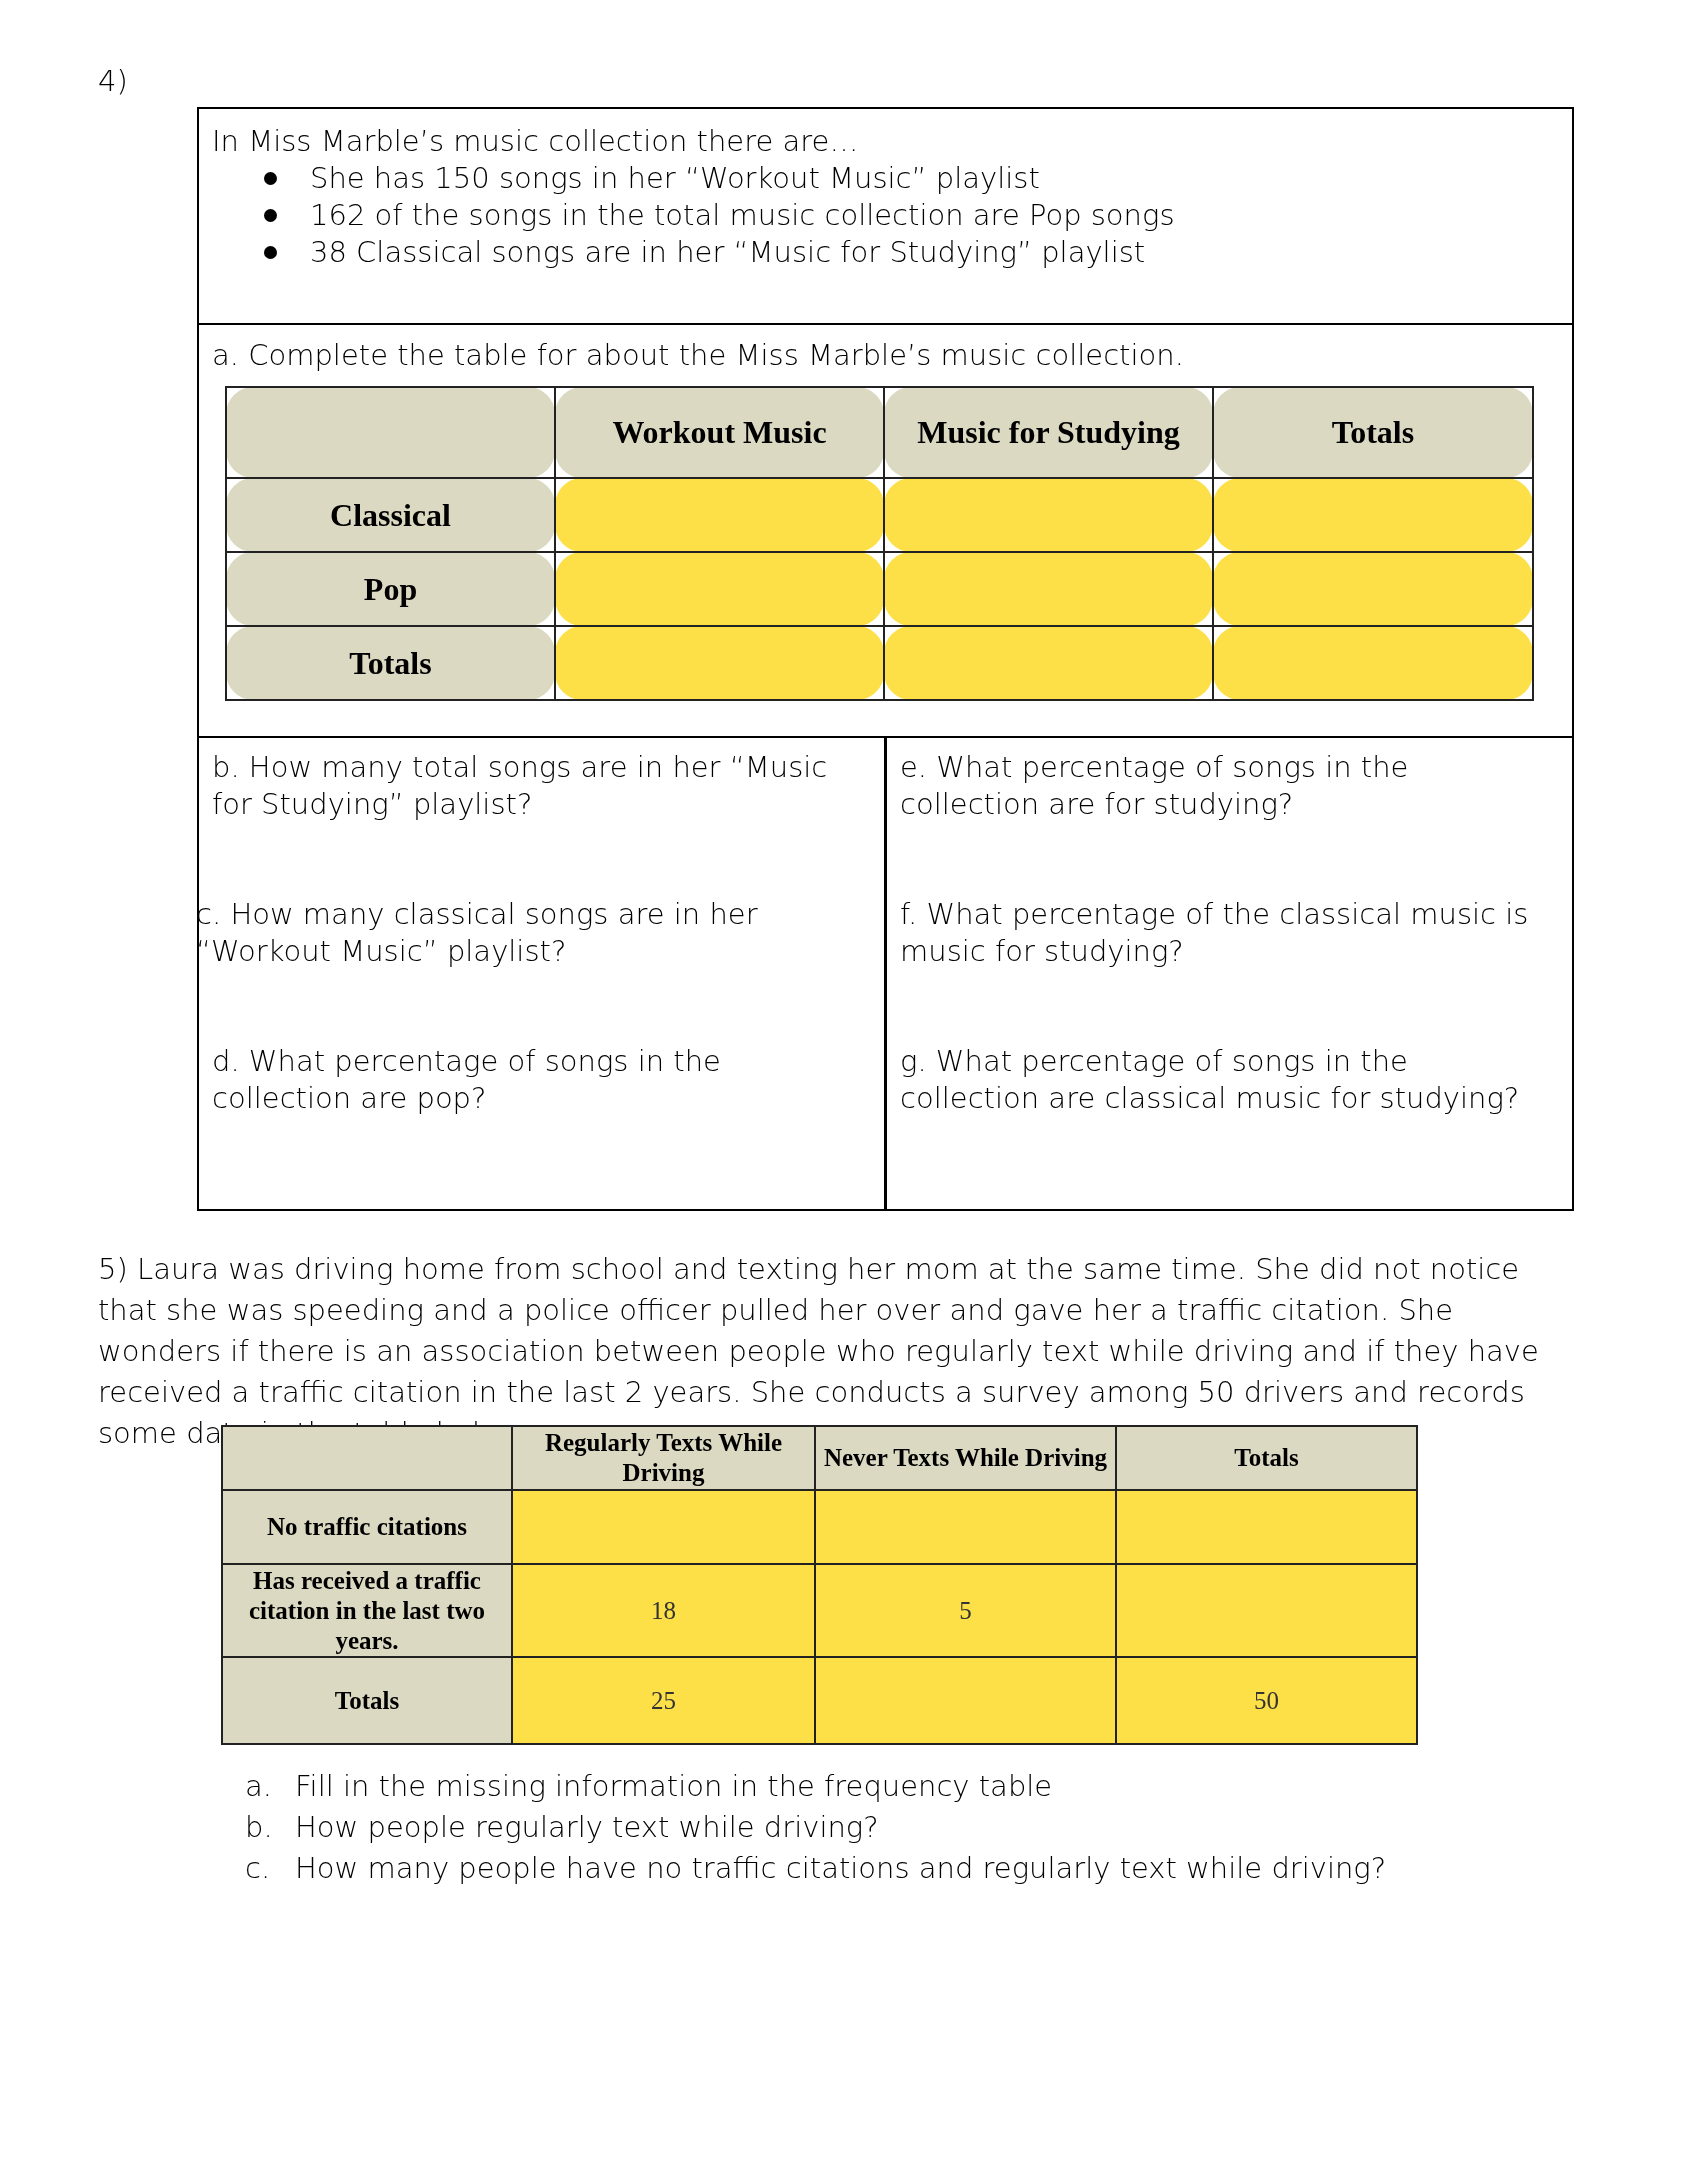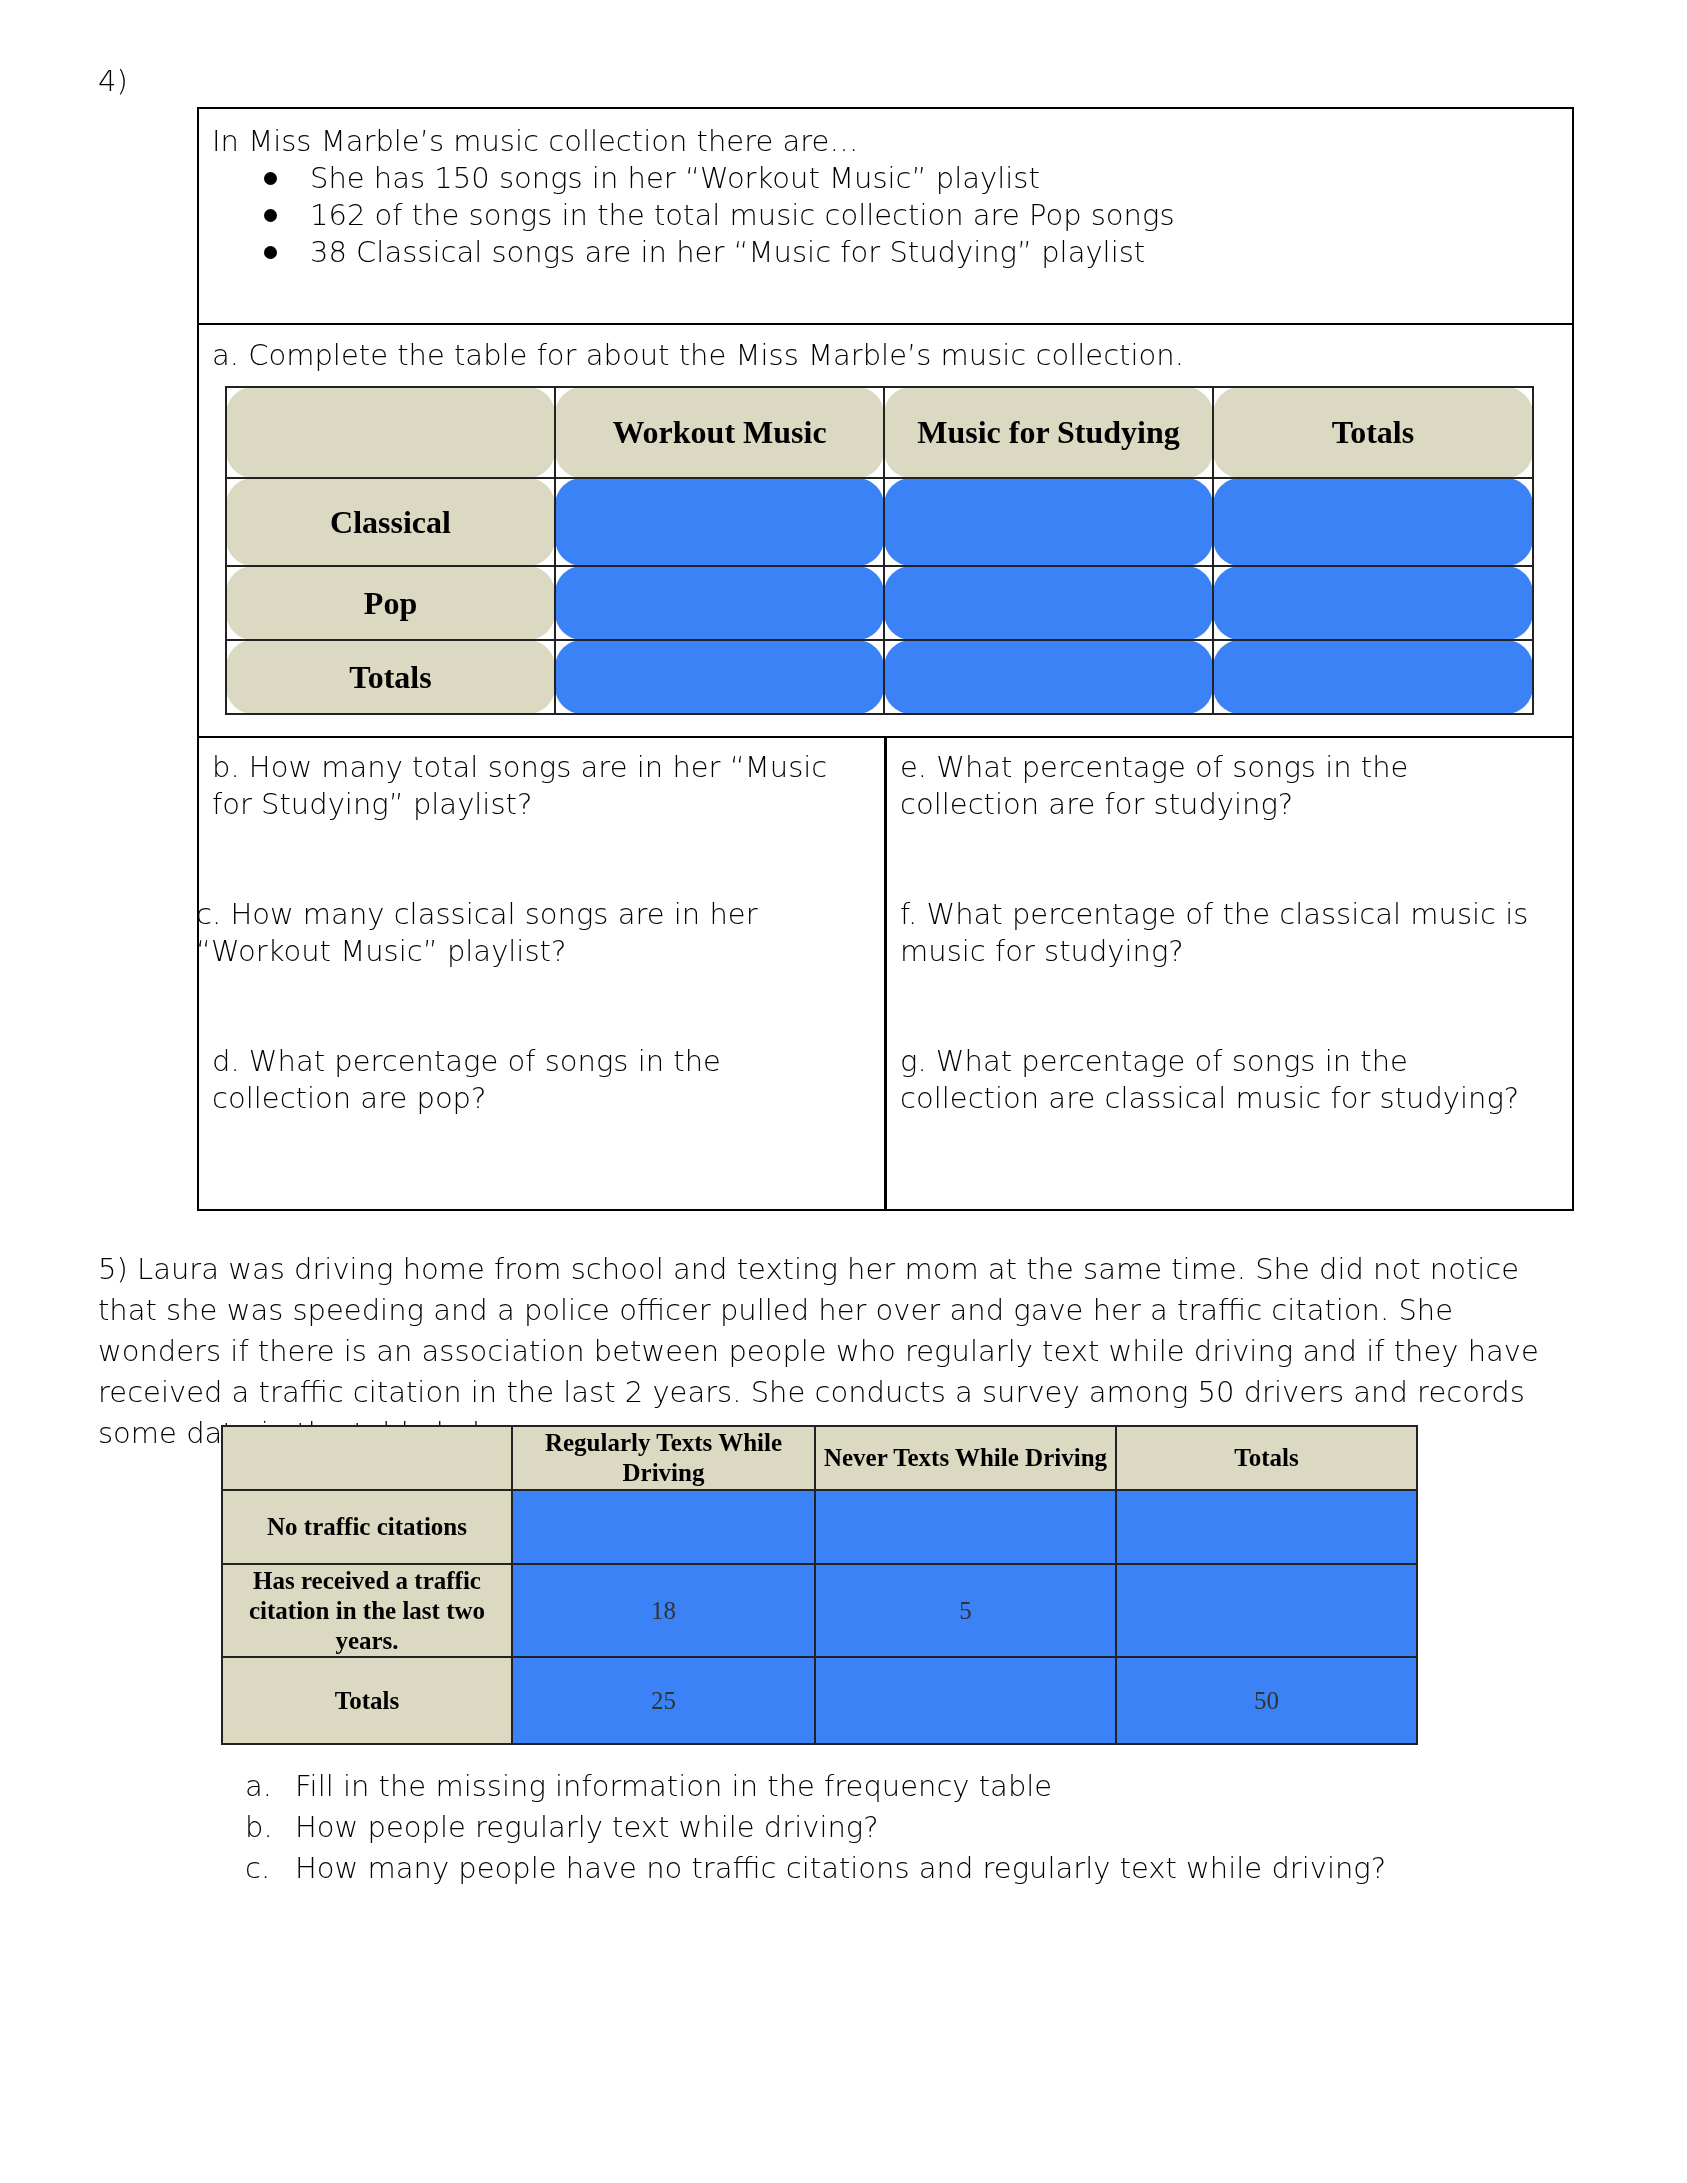--- a/index.html
+++ b/index.html
@@ -8,21 +8,21 @@
   .qnum { left:98px; top:64px; font-size:29px; font-weight:300; }
   .outer { left:197px; top:107px; width:1377px; height:1104px; border:2.6px solid #000; box-sizing:border-box; }
   .sec-top { left:197px; top:107px; width:1377px; height:218px; border-bottom:2.6px solid #000; box-sizing:border-box; }
   .sec-table { left:197px; top:323px; width:1377px; height:415px; border-bottom:2.6px solid #000; box-sizing:border-box; }
   .intro { left:212px; top:123px; font-size:29px; line-height:37px; font-weight:300; }
   .bullets { left:212px; top:160px; margin:0; padding:0; list-style:none; font-size:29px; font-weight:300; }
   .bullets li { height:37px; line-height:37px; position:relative; padding-left:98px; }
   .bullets li .dot { position:absolute; left:52px; top:12px; width:13.2px; height:13.2px; border-radius:50%; background:#000; }
   .prompt-a { left:212px; top:337px; font-size:29px; line-height:37px; font-weight:300; }
   table.grid { border-collapse:collapse; position:absolute; table-layout:fixed; font-family:"Liberation Serif", serif; font-weight:bold; }
-  table.grid td { border:2px solid #222; text-align:center; vertical-align:middle; background:#3b82f6; padding:0; }
+  table.grid td { border:2px solid #222; text-align:center; vertical-align:middle; background:#fde047; padding:0; }
   table.grid td.hd { background:#dcd9c2; }
   .t1 { left:225px; top:386px; width:1307px; }
   .t1 td { font-size:32px;border-radius:27px; }
   .t2 { left:213px; top:1425px; width:1195px;margin-left:8px; }
   .t2 td { font-size:25px; line-height:30px; }
   .t2 td.num { font-weight:normal; color:#333; }
   .divider { left:884px; top:736px; width:2.6px; height:475px; background:#000; }
   .q { font-size:29px; line-height:37px; font-weight:300; width:635px; }
   .p5 { left:98px; top:1249px; width:1482px; font-size:29px; line-height:41px; font-weight:300; }
   .sublist { left:245px; top:1766px; margin:0; padding:0; list-style:none; font-size:29px; font-weight:300; }
@@ -54,21 +54,21 @@
       <col style="width:329px">
       <col style="width:320px">
     </colgroup>
   <tbody>
       <tr style="height:91px">
     <td class="hd"></td>
     <td class="hd">Workout Music</td>
     <td class="hd">Music for Studying</td>
     <td class="hd">Totals</td>
   </tr>
-  <tr style="height:88px">
+  <tr style="height:74px">
     <td class="hd">Classical</td>
     <td></td>
     <td></td>
     <td></td>
   </tr>
   <tr style="height:74px">
     <td class="hd">Pop</td>
     <td></td>
     <td></td>
     <td></td>

